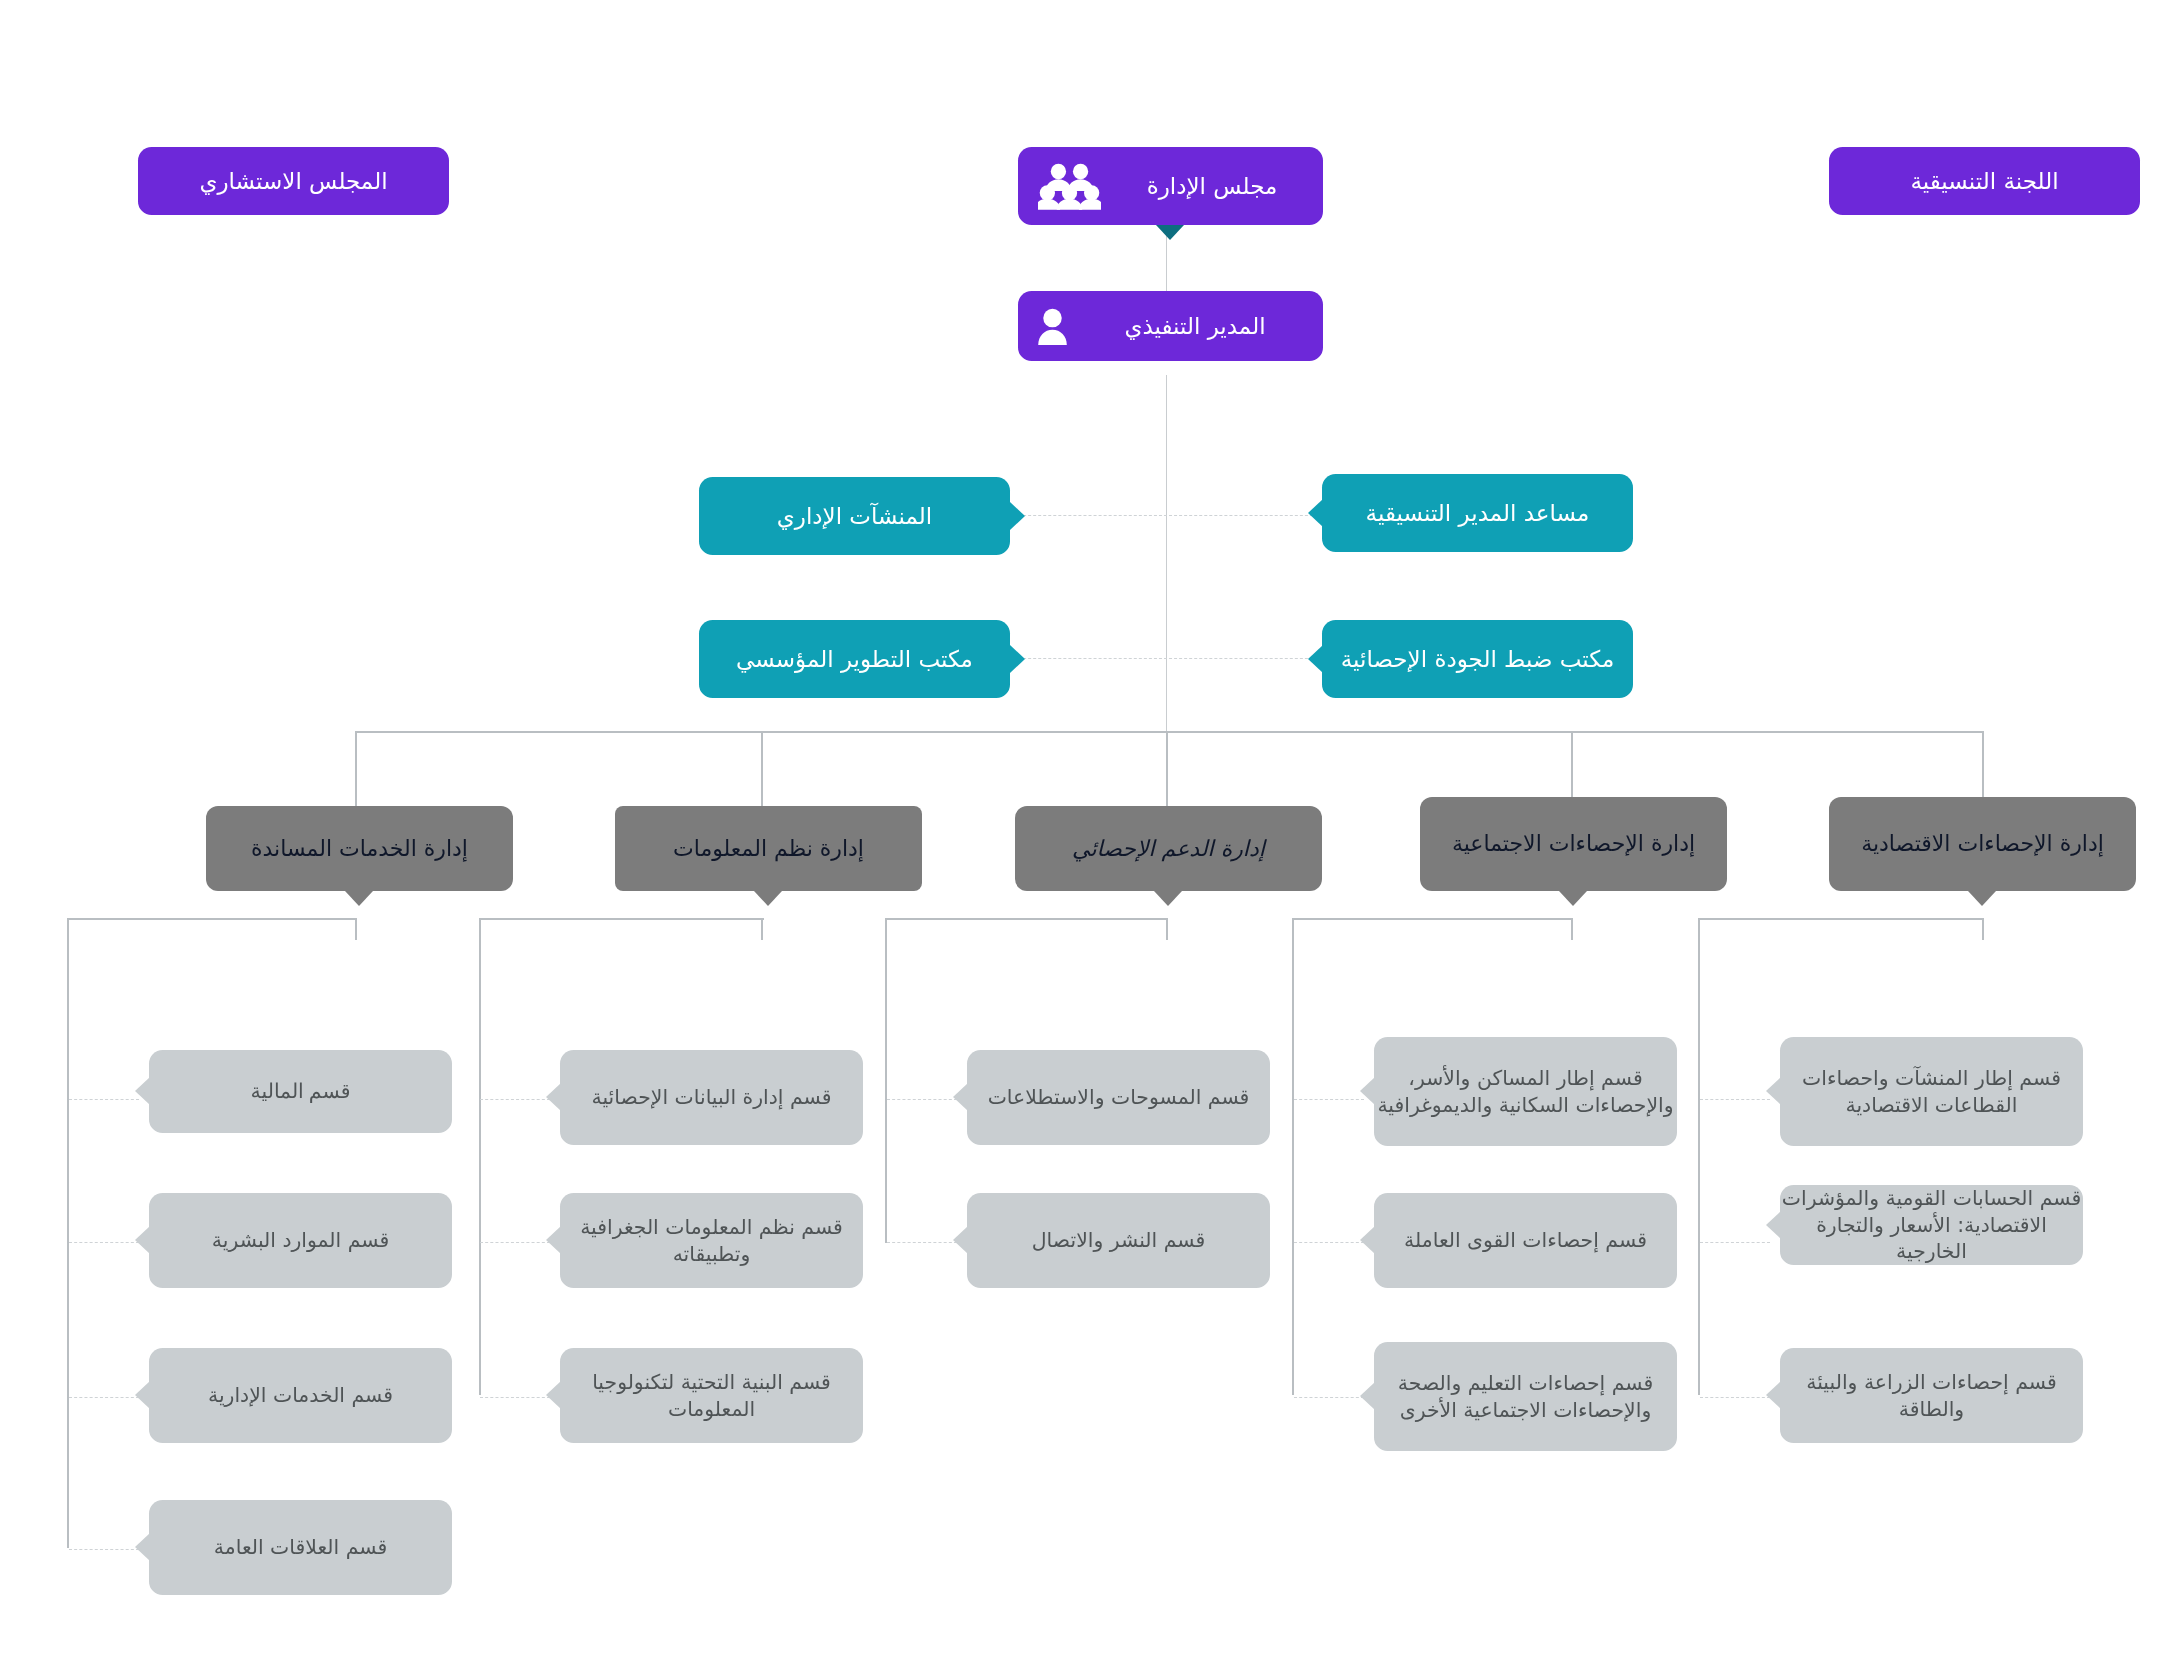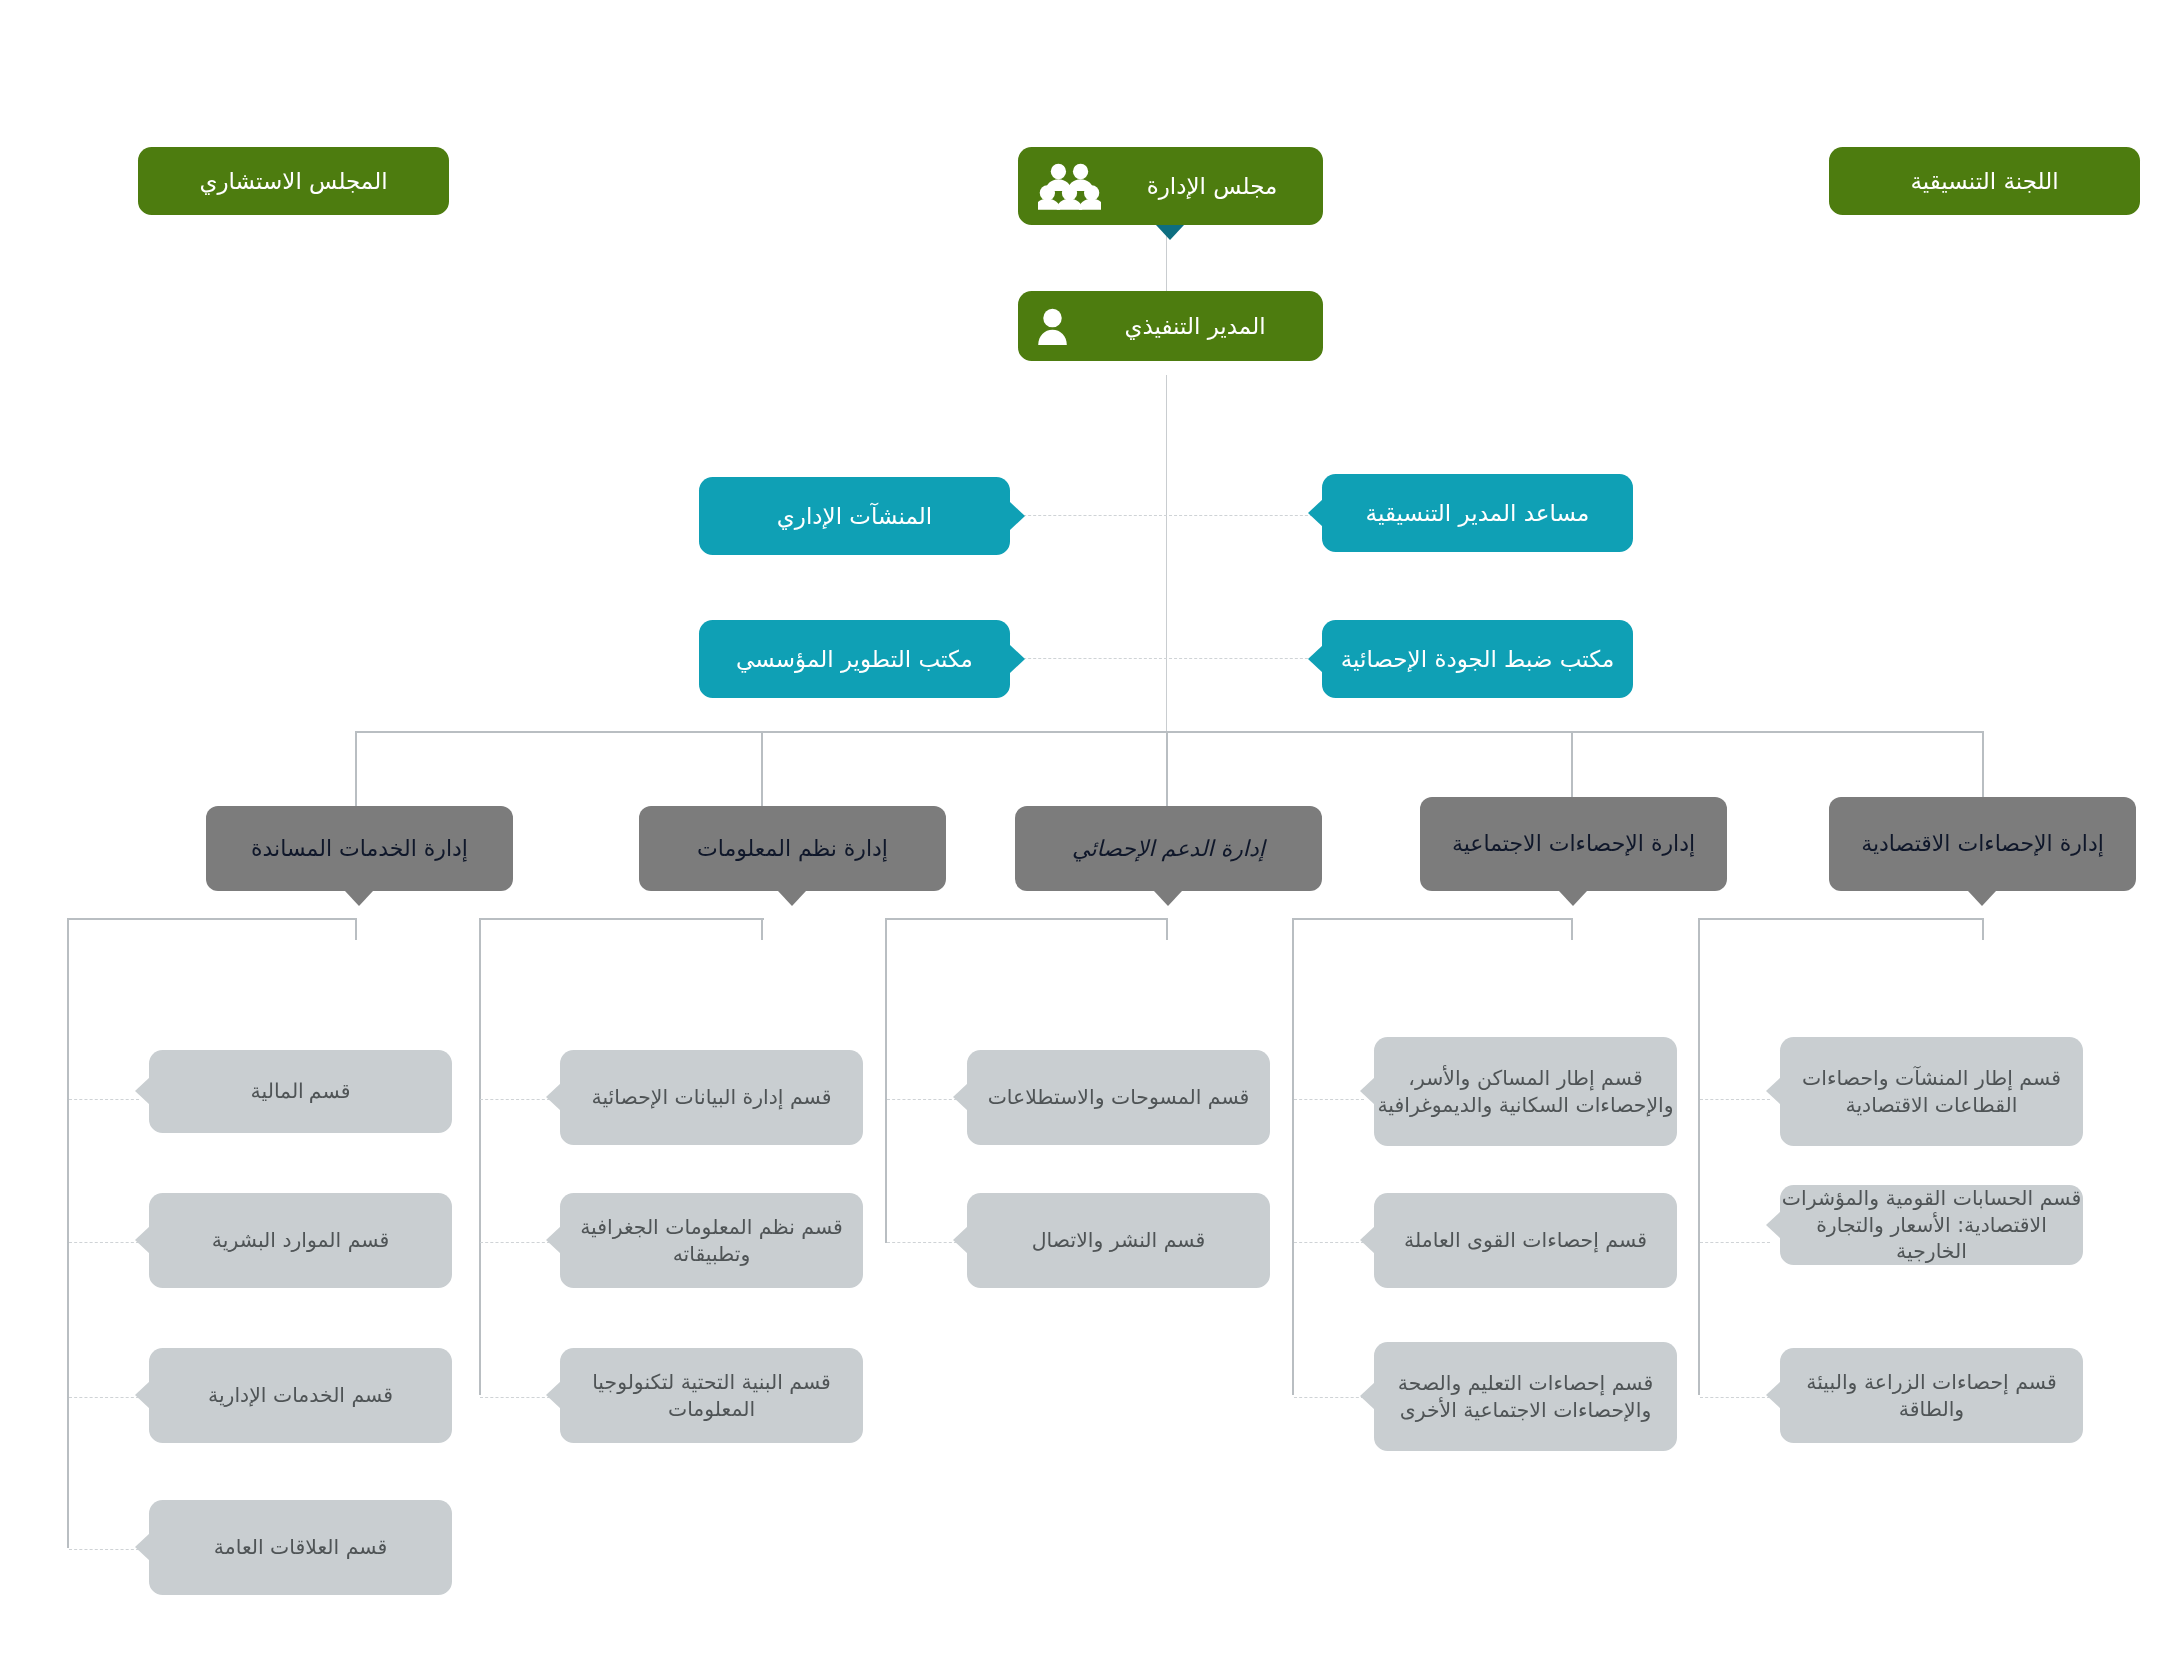--- a/index.html
+++ b/index.html
@@ -43,21 +43,21 @@
     justify-content: center;
     text-align: center;
     border-radius: 12px;
     line-height: 1.32;
     letter-spacing: 0;
   }
   .node .label { display: block; width: 100%; }
 
   
   .node.teal-dark {
-    background: #4d7c0f;
+    background: #6d28d9;
     color: #ffffff;
     font-size: 23px;
     border-radius: 13.6px;
   }
   .node.teal-bright {
     background: #0fa0b5;
     color: #ffffff;
     font-size: 23px;
     border-radius: 13.6px;
   }
@@ -238,21 +238,21 @@
   <div class="node teal-bright" style="left:1323px; top:620px; width:311px; height:78px;">
     <span class="label">مكتب ضبط الجودة الإحصائية</span>
     <span class="tail-left"></span>
   </div>
 
   <div class="node gray" style="left:207px; top:806px; width:307px; height:85px;">
     <span class="label">إدارة الخدمات المساندة</span>
     <span class="tail-down"></span>
   </div>
 
-  <div class="node gray" style="left:640px; top:806px; width:307px; height:85px;">
+  <div class="node gray" style="left:616px; top:806px; width:307px; height:85px;border-radius:8px;">
     <span class="label">إدارة نظم المعلومات</span>
     <span class="tail-down"></span>
   </div>
 
   <div class="node gray" style="left:1016px; top:806px; width:307px; height:85px;font-style:italic;">
     <span class="label">إدارة الدعم الإحصائي</span>
     <span class="tail-down"></span>
   </div>
 
   <div class="node gray" style="left:1421px; top:797px; width:307px; height:94px;">

